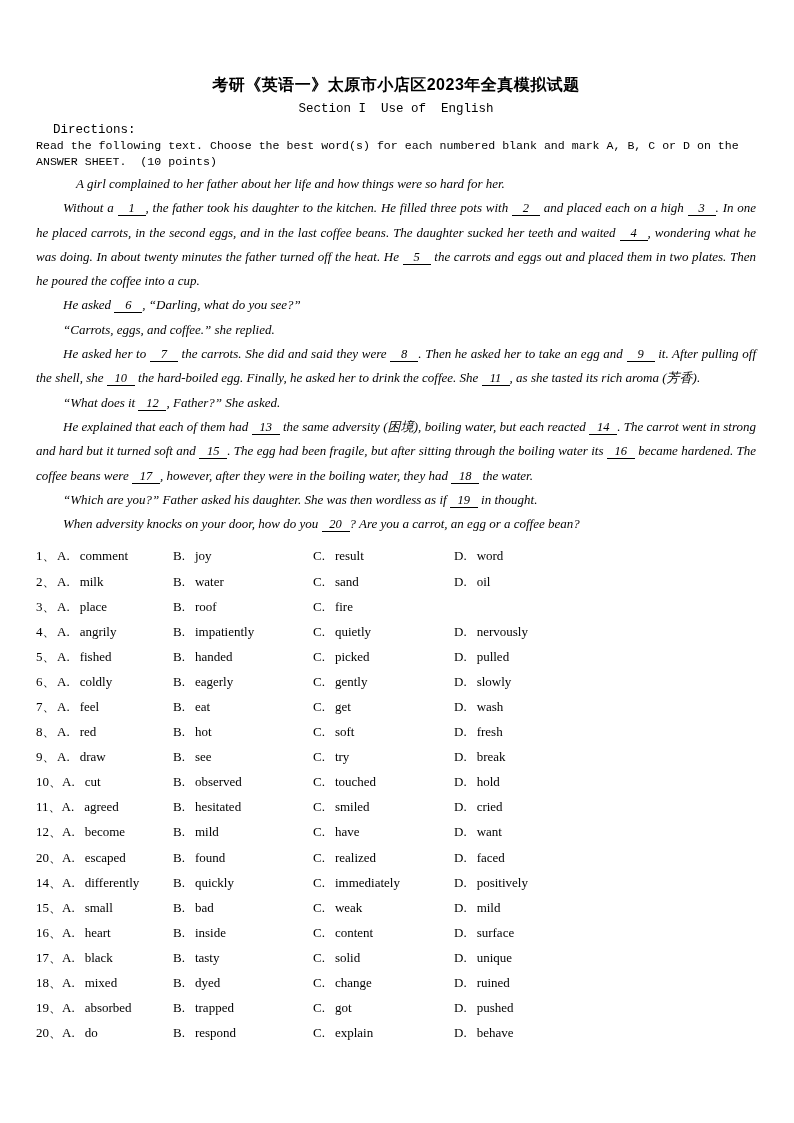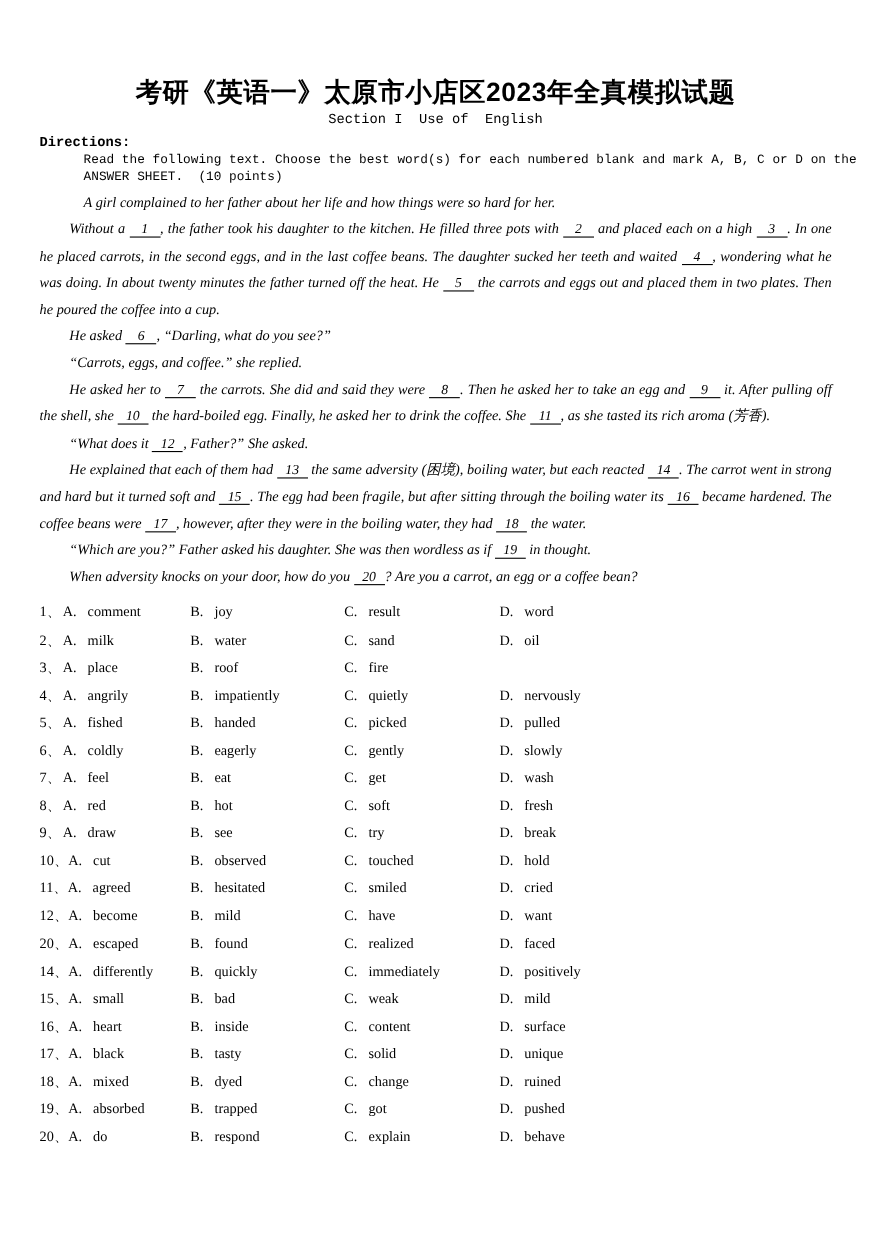--- a/index.html
+++ b/index.html
@@ -9,47 +9,47 @@
     height: 1123px;
     box-sizing: border-box;
     background: #ffffff;
     color: #000000;
     padding: 74px 38px 0 36px;
     overflow: hidden;
   }
   .title {
     margin: 0;
     font-family: "Liberation Sans", sans-serif;
-    font-size: 24px;
+    font-size: 16px;
     font-weight: bold;
     text-align: center;
     line-height: 22px;
     letter-spacing: 0.5px;
   }
   .section-heading {
     font-family: "Liberation Mono", monospace;
     font-size: 12.5px;
     text-align: center;
     white-space: pre;
     line-height: 16px;
     margin-top: 5px;
   }
   .directions-label {
     font-family: "Liberation Mono", monospace;
-    font-weight: bold;
+    font-weight: normal;
     font-size: 12.5px;
     line-height: 16px;
     margin-top: 5px;
+    margin-left: 17px;
   }
   .directions-line {
     font-family: "Liberation Mono", monospace;
     font-size: 11.6px;
     line-height: 15.5px;
     white-space: pre;
-    margin-left: 40px;
   }
   .passage { margin-top: 3px; font-style: italic; }
   .para {
     margin: 0;
     font-family: "Liberation Serif", serif;
     font-size: 13px;
     line-height: 24.3px;
     text-align: justify;
     text-indent: 27px;
   }

